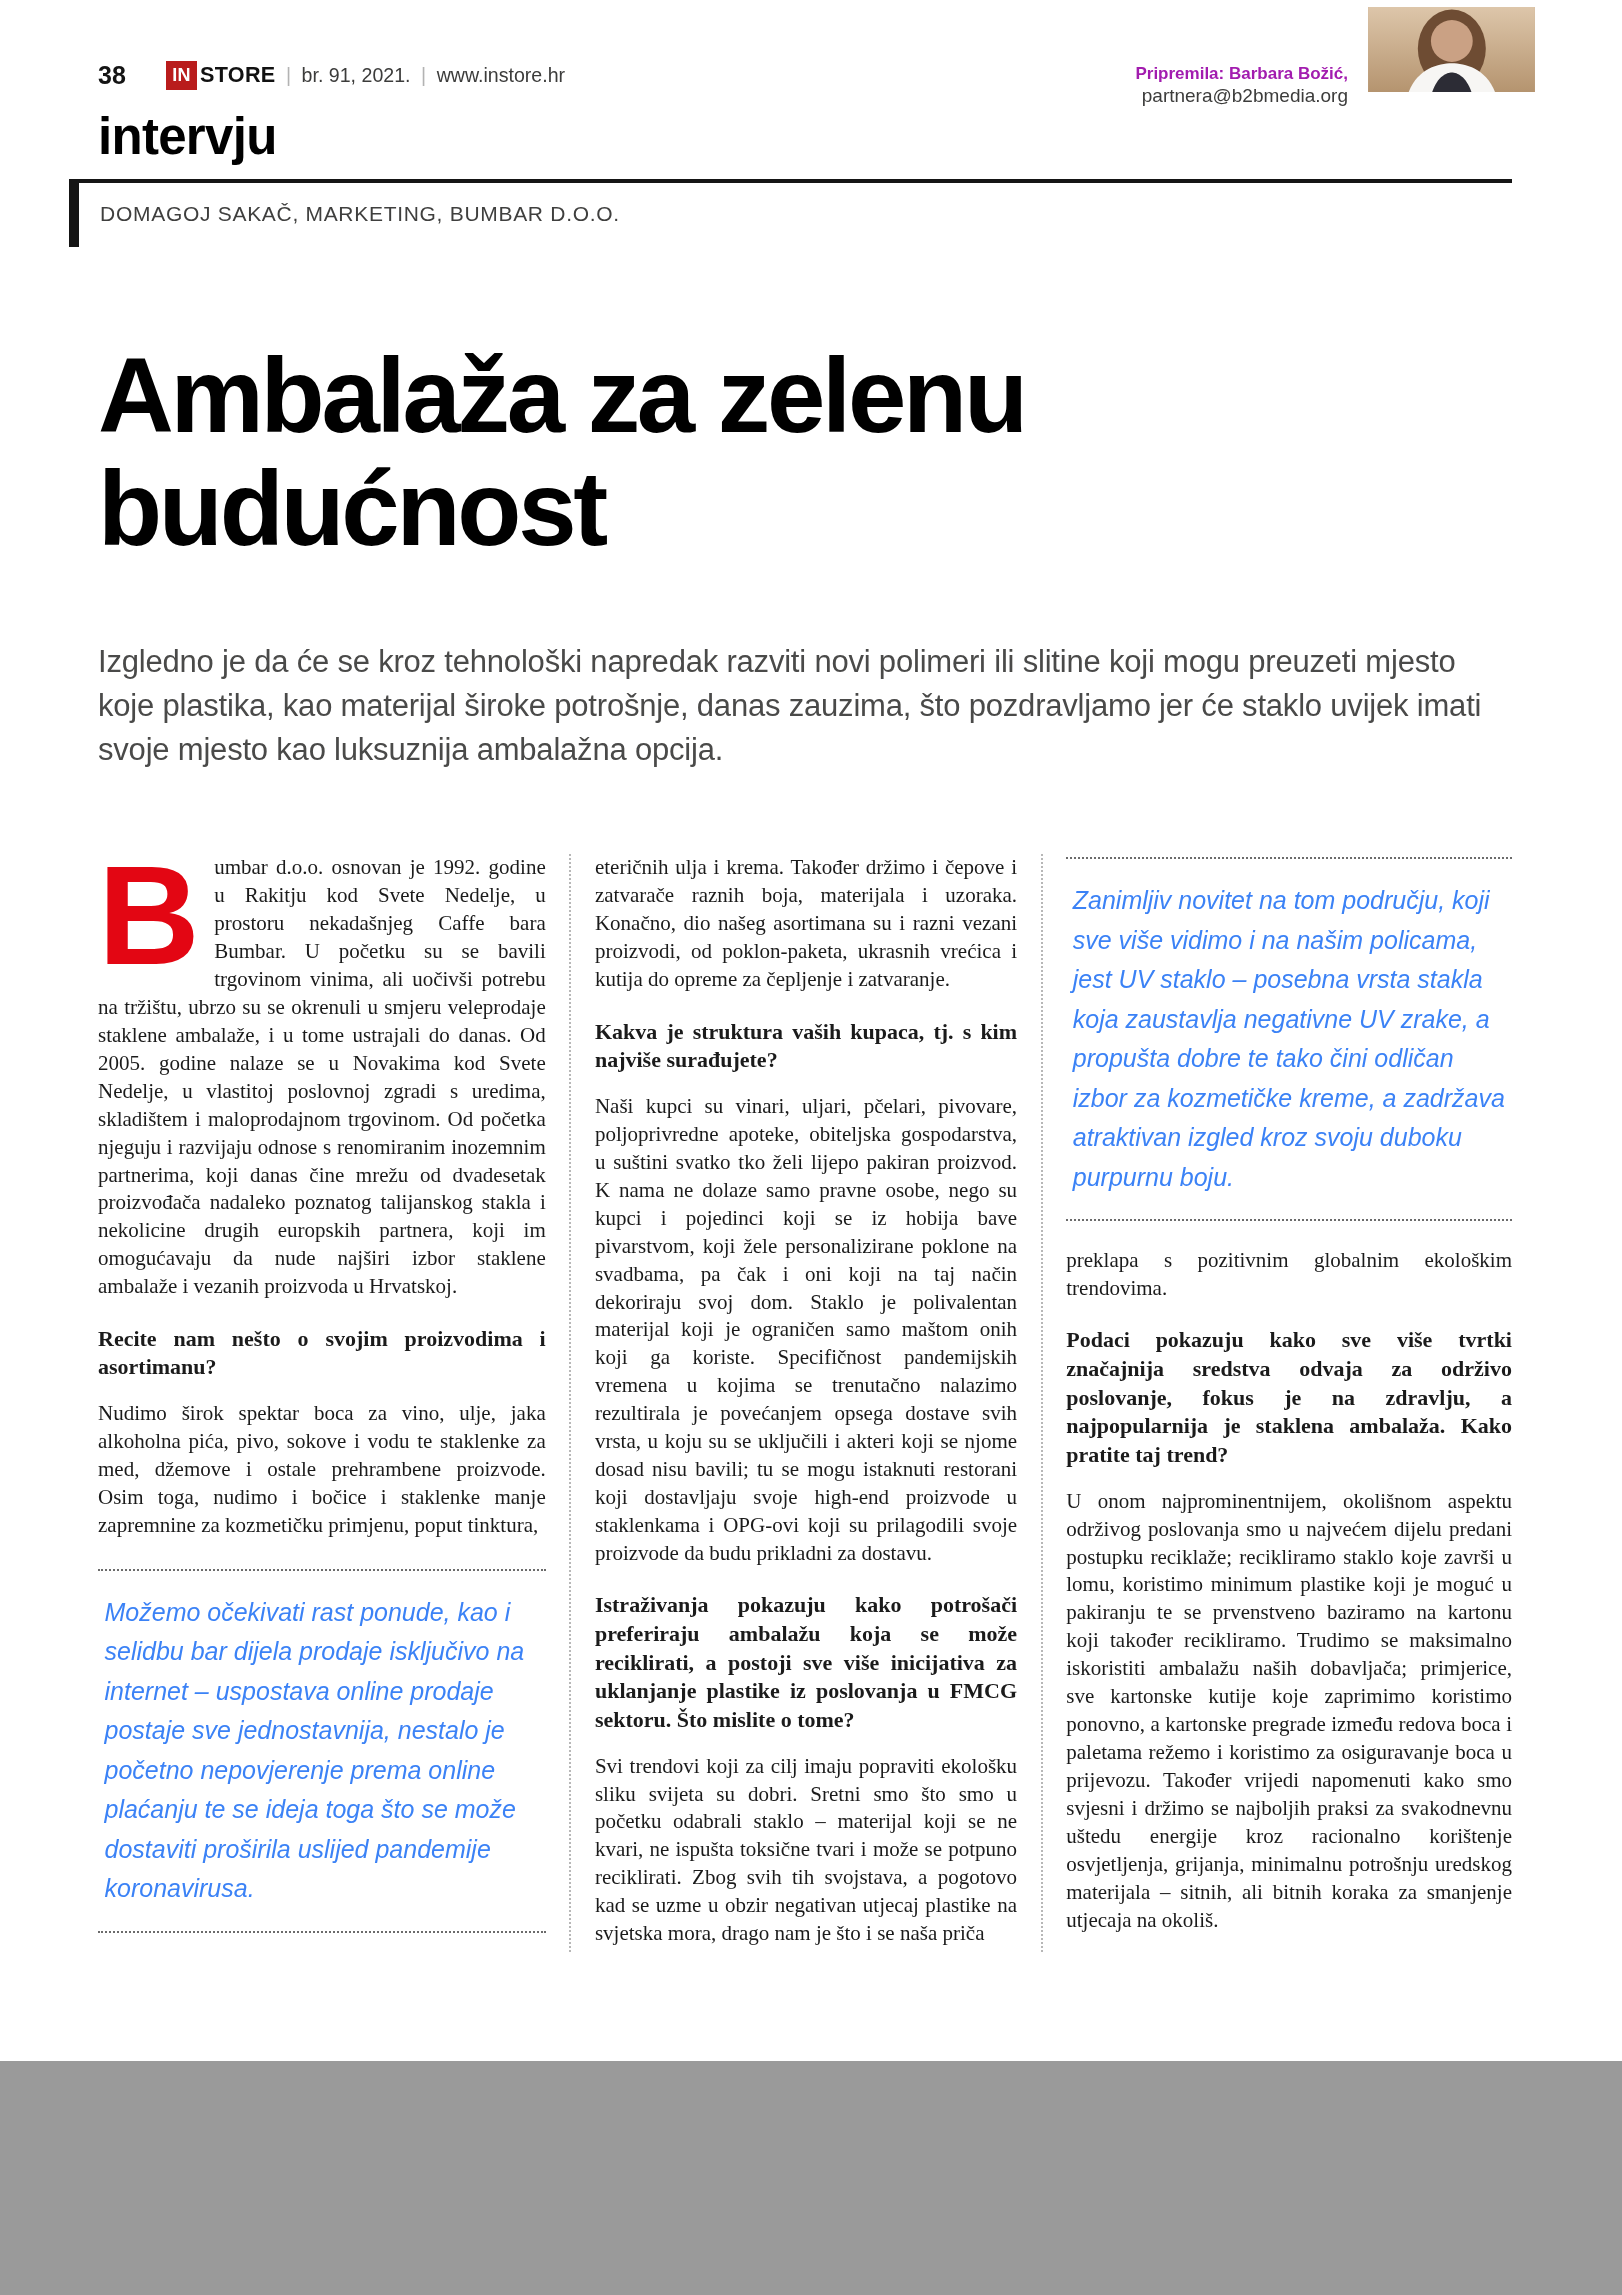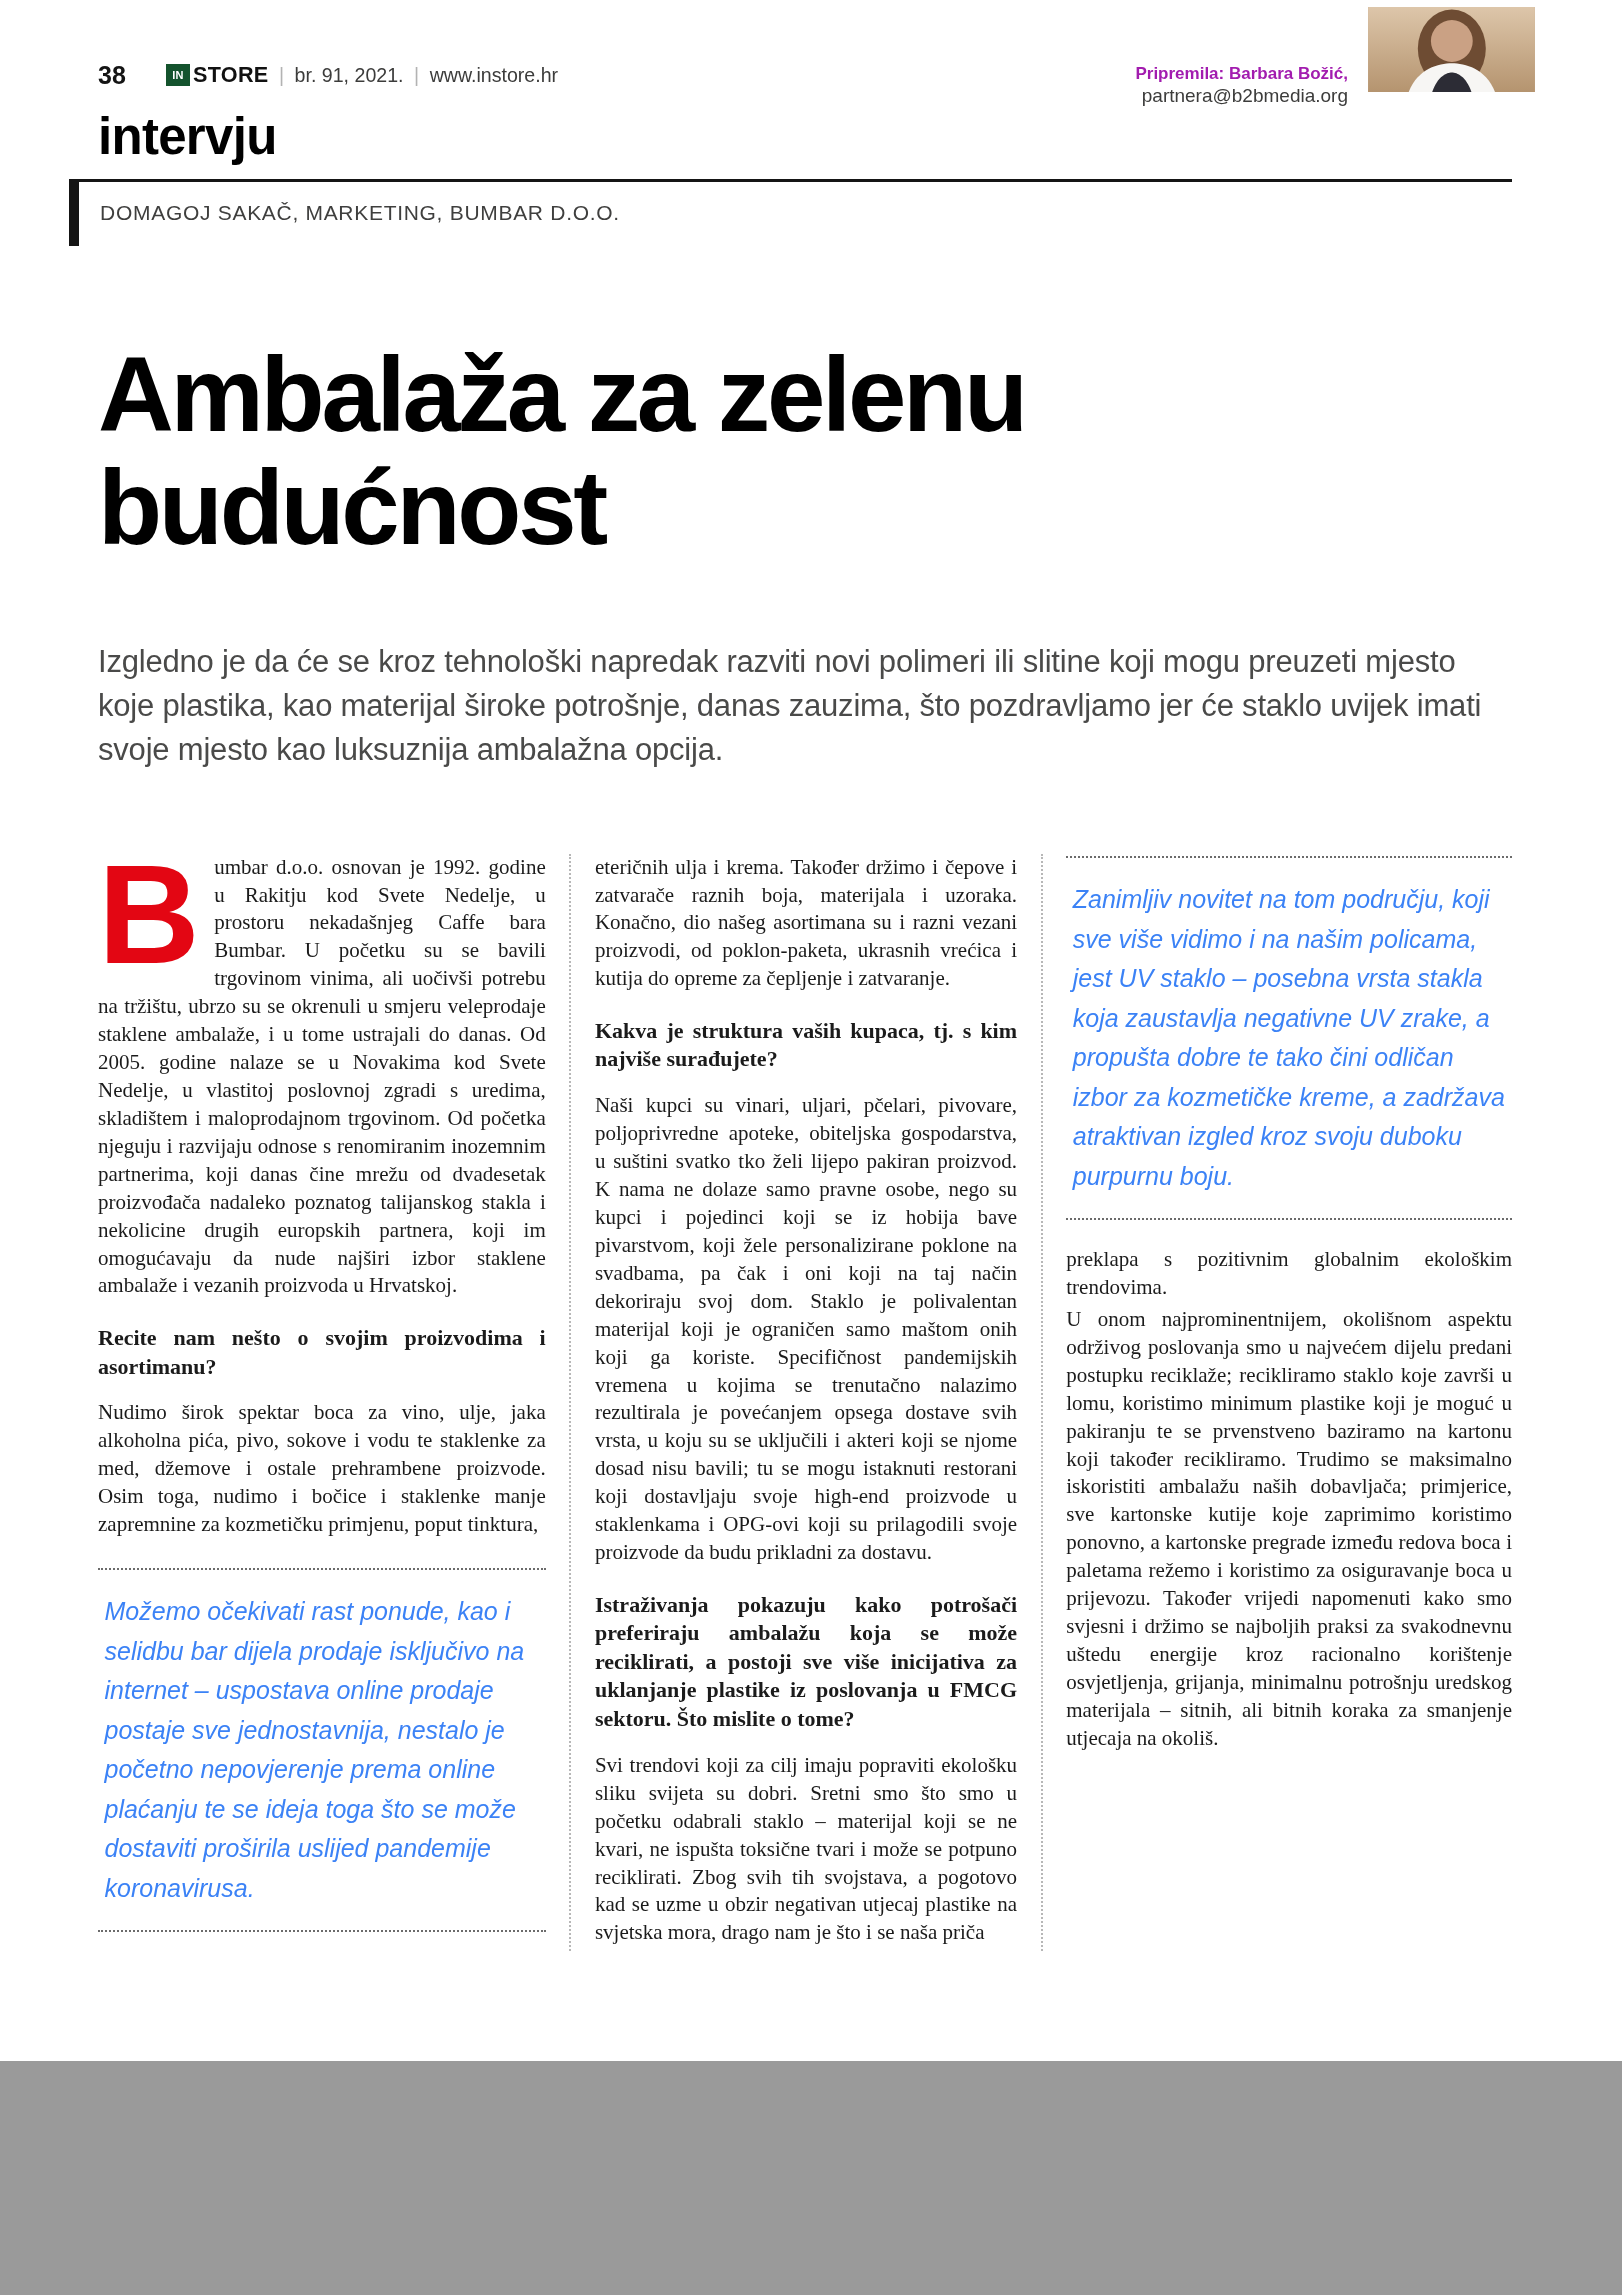--- a/index.html
+++ b/index.html
@@ -17,22 +17,22 @@
   
   .header-left {
     display:flex; align-items:center; gap:10.5px;
     font-family:"Liberation Sans", sans-serif;
     font-size:19.6px; color:#3c3c3b;
     padding-top:27.5px;
   }
   .page-num { font-weight:bold; font-size:25px; color:#141414; margin-right:30px; }
   .logo { display:inline-flex; align-items:center; }
   .logo-in {
-    background:#14532d; color:#fff; font-weight:bold;
-    font-size:11px; line-height:1; padding:5.9px 5.9px;
+    background:#b91c1c; color:#fff; font-weight:bold;
+    font-size:18px; line-height:1; padding:5.9px 5.9px;
     letter-spacing:0.3px;
   }
   .logo-store { font-weight:bold; font-size:21.6px; color:#111; margin-left:3.3px; letter-spacing:0.3px; }
   .hsep { color:#b3b3b3; font-size:19.6px; }
   .byline {
     position:absolute; top:58px; right:275px;
     text-align:right; font-family:"Liberation Sans", sans-serif;
   }
   .byline-name { font-weight:bold; font-size:17px; color:#a21caf;margin-top:6px; }
   .byline-email { font-size:19px; color:#3c3c3b; margin-top:1.3px; }
@@ -179,18 +179,19 @@
       <p class="body-p">eteričnih ulja i krema. Također držimo i čepove i zatvarače raznih boja, materijala i uzoraka. Konačno, dio našeg asortimana su i razni vezani proizvodi, od poklon-paketa, ukrasnih vrećica i kutija do opreme za čepljenje i zatvaranje.</p>
       <p class="question">Kakva je struktura vaših kupaca, tj. s kim najviše surađujete?</p>
       <p class="body-p">Naši kupci su vinari, uljari, pčelari, pivovare, poljoprivredne apoteke, obiteljska gospodarstva, u suštini svatko tko želi lijepo pakiran proizvod. K nama ne dolaze samo pravne osobe, nego su kupci i pojedinci koji se iz hobija bave pivarstvom, koji žele personalizirane poklone na svadbama, pa čak i oni koji na taj način dekoriraju svoj dom. Staklo je polivalentan materijal koji je ograničen samo maštom onih koji ga koriste. Specifičnost pandemijskih vremena u kojima se trenutačno nalazimo rezultirala je povećanjem opsega dostave svih vrsta, u koju su se uključili i akteri koji se njome dosad nisu bavili; tu se mogu istaknuti restorani koji dostavljaju svoje high-end proizvode u staklenkama i OPG-ovi koji su prilagodili svoje proizvode da budu prikladni za dostavu.</p>
       <p class="question">Istraživanja pokazuju kako potrošači preferiraju ambalažu koja se može reciklirati, a postoji sve više inicijativa za uklanjanje plastike iz poslovanja u FMCG sektoru. Što mislite o tome?</p>
       <p class="body-p">Svi trendovi koji za cilj imaju popraviti ekološku sliku svijeta su dobri. Sretni smo što smo u početku odabrali staklo – materijal koji se ne kvari, ne ispušta toksične tvari i može se potpuno reciklirati. Zbog svih tih svojstava, a pogotovo kad se uzme u obzir negativan utjecaj plastike na svjetska mora, drago nam je što i se naša priča</p>
     </div>
 
     <div class="col">
       <div class="pullquote first">Zanimljiv novitet na tom području, koji sve više vidimo i na našim policama, jest UV staklo – posebna vrsta stakla koja zaustavlja negativne UV zrake, a propušta dobre te tako čini odličan izbor za kozmetičke kreme, a zadržava atraktivan izgled kroz svoju duboku purpurnu boju.</div>
       <p class="body-p">preklapa s pozitivnim globalnim ekološkim trendovima.</p>
+      <p class="question">Podaci pokazuju kako sve više tvrtki značajnija sredstva odvaja za održivo poslovanje, fokus je na zdravlju, a najpopularnija je staklena ambalaža. Kako pratite taj trend?</p>
       <p class="body-p">U onom najprominentnijem, okolišnom aspektu održivog poslovanja smo u najvećem dijelu predani postupku reciklaže; recikliramo staklo koje završi u lomu, koristimo minimum plastike koji je moguć u pakiranju te se prvenstveno baziramo na kartonu koji također recikliramo. Trudimo se maksimalno iskoristiti ambalažu naših dobavljača; primjerice, sve kartonske kutije koje zaprimimo koristimo ponovno, a kartonske pregrade između redova boca i paletama režemo i koristimo za osiguravanje boca u prijevozu. Također vrijedi napomenuti kako smo svjesni i držimo se najboljih praksi za svakodnevnu uštedu energije kroz racionalno korištenje osvjetljenja, grijanja, minimalnu potrošnju uredskog materijala – sitnih, ali bitnih koraka za smanjenje utjecaja na okoliš.</p>
     </div>
 
   </div>
 </div>
 
 
 </body></html>

